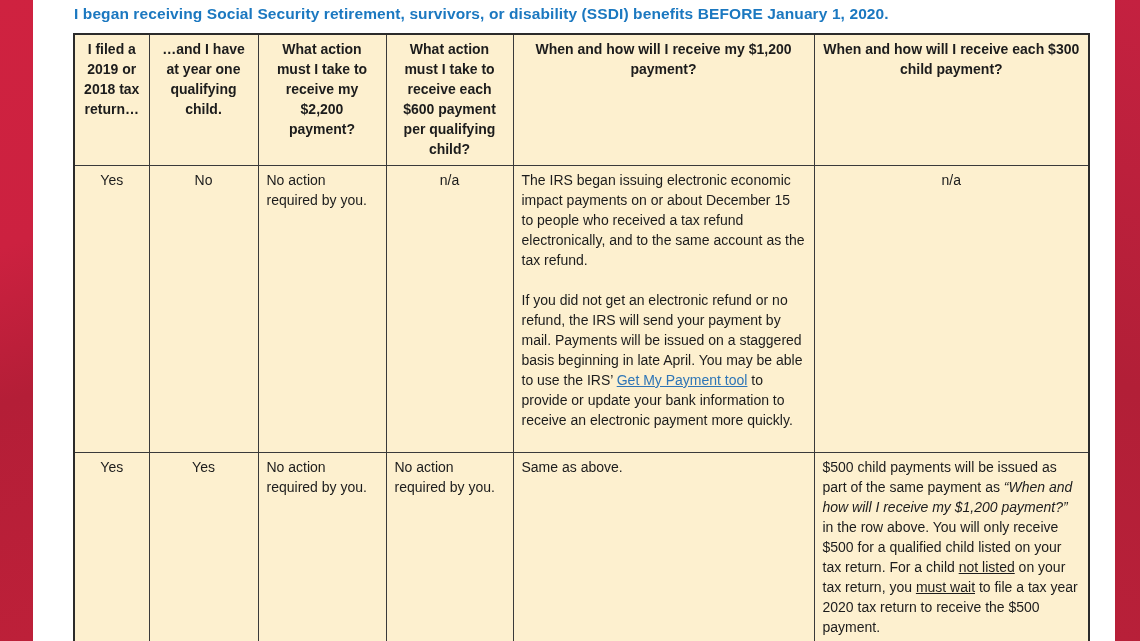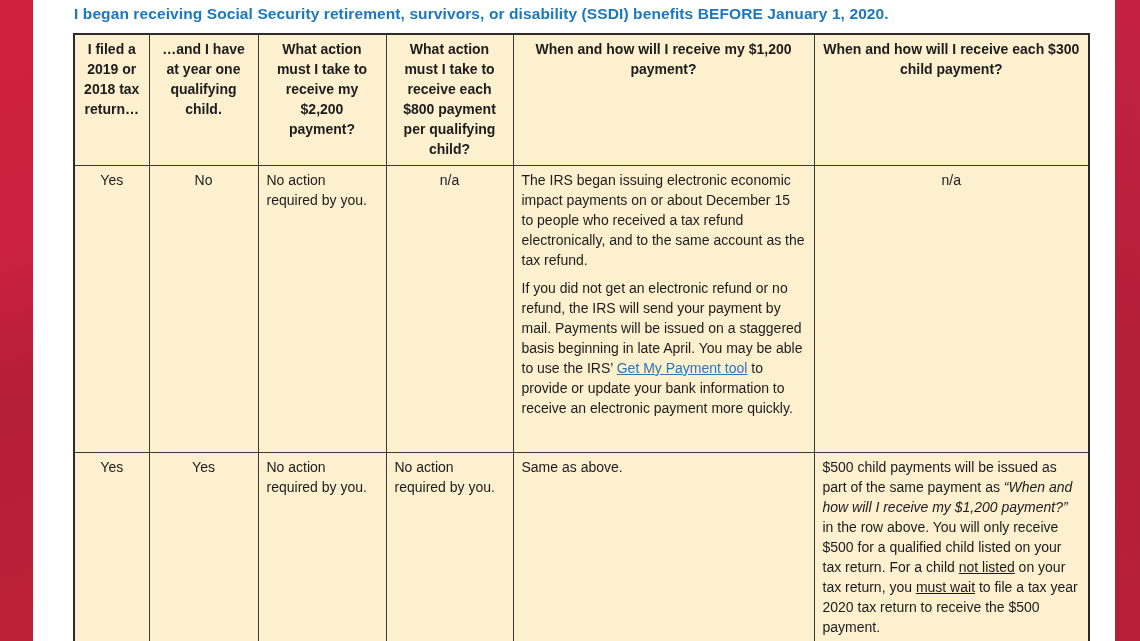--- a/index.html
+++ b/index.html
@@ -32,21 +32,21 @@
     font-size:14px;line-height:20px;
     background:#fdf0cf;
     overflow:hidden;
   }
   table.benefits th{font-weight:bold;text-align:center;}
   tr.r-head{height:123px;}
   tr.r-one{height:287px;}
   tr.r-two{height:184px;}
   td.center{text-align:center;margin-top:32px;}
   td.gray{background:#efefef;}
-  .para + .para{margin-top:8px;}
+  .para + .para{margin-top:20px;}
   a.doclink{color:#2e75b6;text-decoration:underline;cursor:pointer;}
   .it{font-style:italic;}
   .ul{text-decoration:underline;}
 </style>
 </head>
 <body>
 
 <div class="stage">
   <div class="band band-left"></div>
   <div class="band band-right"></div>
@@ -61,21 +61,21 @@
           <col style="width:128px">
         <col style="width:127px">
           <col style="width:301px">
           <col style="width:275px">
       </colgroup>
       <tbody>
         <tr class="r-head">
           <th>I filed a 2019 or 2018 tax return…</th>
           <th>…and I have at year one qualifying child.</th>
           <th>What action must I take to receive my $2,200 payment?</th>
-          <th>What action must I take to receive each $800 payment per qualifying child?</th>
+          <th>What action must I take to receive each $600 payment per qualifying child?</th>
           <th>When and how will I receive my $1,200 payment?</th>
           <th>When and how will I receive each $300 child payment?</th>
         </tr>
 
         <tr class="r-one">
           <td class="center">Yes</td>
           <td class="center">No</td>
           <td>No action required by you.</td>
           <td class="center gray">n/a</td>
           <td>

